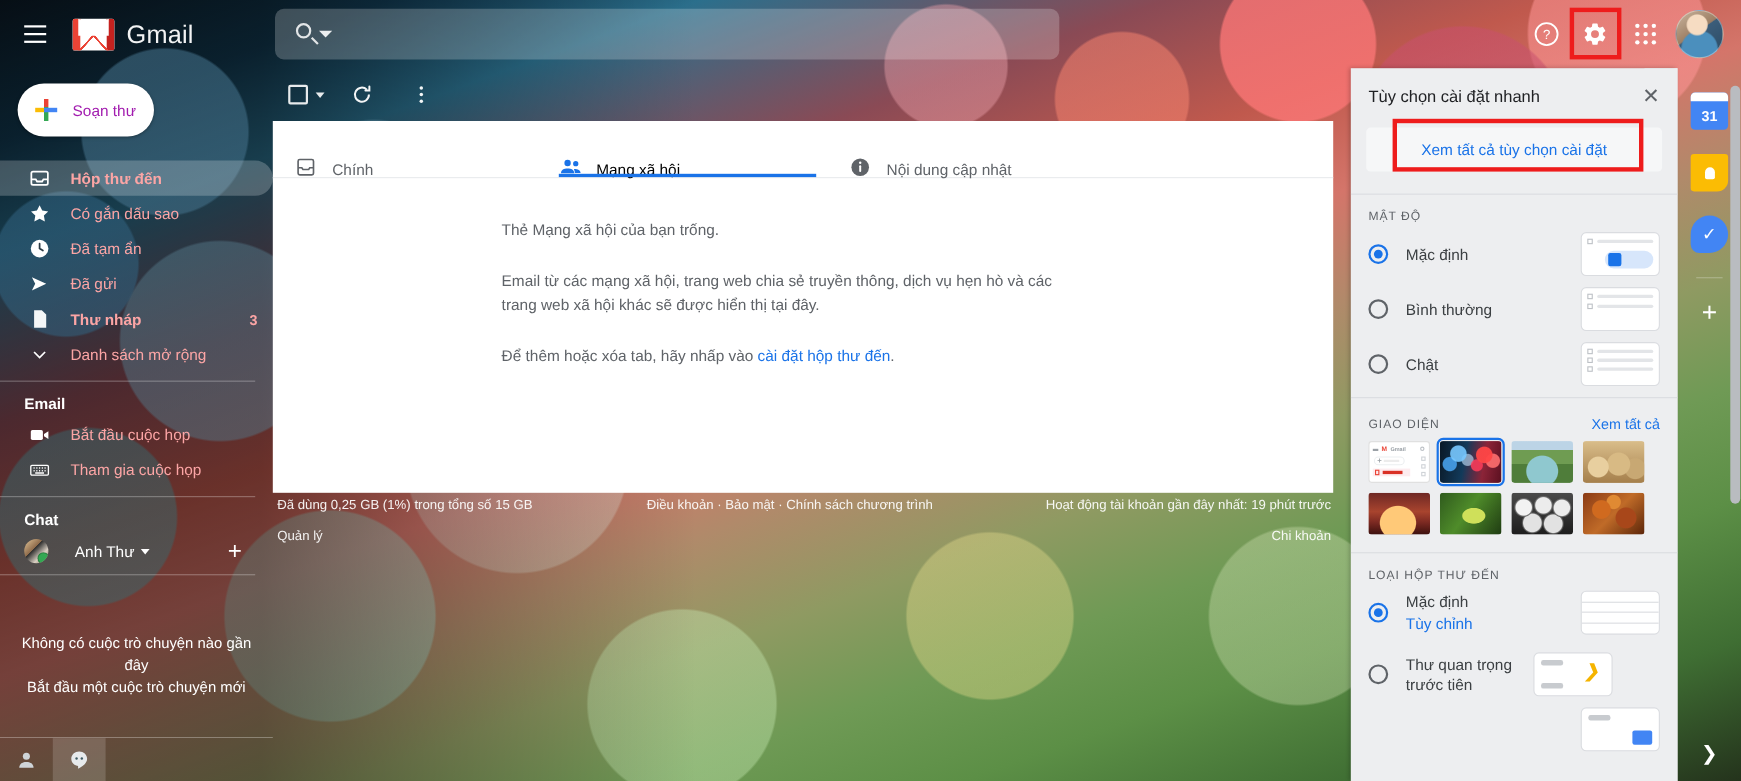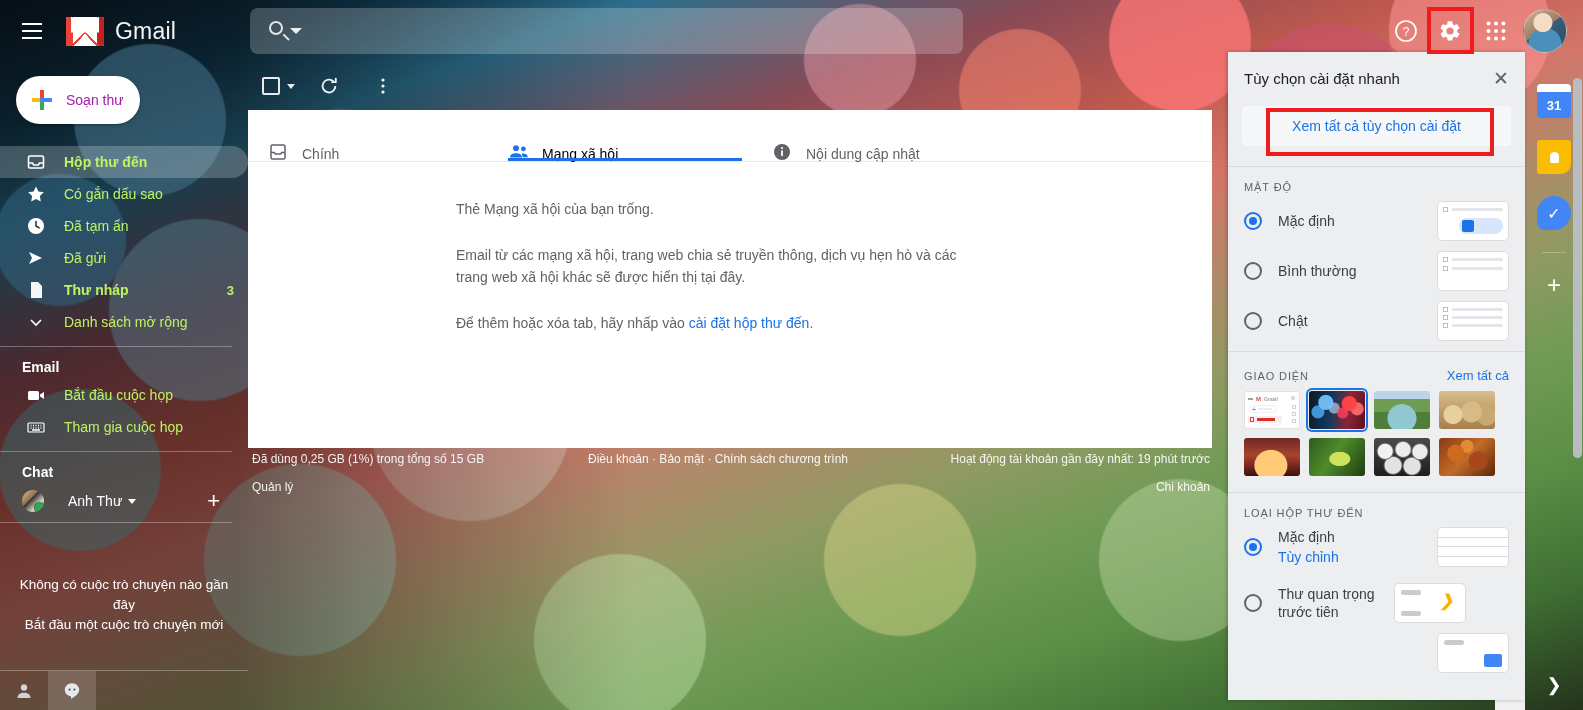--- a/index.html
+++ b/index.html
@@ -140,21 +140,21 @@
   }
   .plus-g::before{content:"";position:absolute;left:8px;top:0;width:4px;height:20px;
     background:linear-gradient(#ea4335 0 35%,#34a853 35% 100%);}
   .plus-g::after{content:"";position:absolute;top:8px;left:0;width:20px;height:4px;
     background:linear-gradient(90deg,#fbbc04 0 40%,#4285f4 40% 100%);}
   #compose span { margin-left:14px; font-size:14px; color:#a21caf; }
 
   .nav-list { margin-top:22px; }
   .nav-item {
     height:32px; display:flex; align-items:center; border-radius:0 16px 16px 0;
-    color:#bef264; font-size:14px; cursor:pointer; padding-right:14px;
+    color:#fca5a5; font-size:14px; cursor:pointer; padding-right:14px;
   }
   .nav-item.active { background:rgba(255,255,255,.22); font-weight:bold; }
   .nav-item .ni { width:20px; height:20px; margin-left:26px; flex:0 0 auto; position:relative; }
   .nav-item .nlabel { margin-left:18px; flex:1; white-space:nowrap; }
   .nav-item .ncount { font-size:13px; }
 
   .sec-label {
     color:#fff; font-size:14px; font-weight:bold; margin:12px 0 4px 22px;
   }
   .rail-divider { height:1px; background:rgba(255,255,255,.3); margin:8px 16px 8px 0; }
@@ -214,21 +214,21 @@
     color:rgba(255,255,255,.92); font-size:12px; z-index:9;
   }
   #footer .fl{ position:absolute; left:4px; top:0; }
   #footer .fc{ position:absolute; left:340px; top:0; text-align:center; }
   #footer .fr{ position:absolute; right:2px; top:0; text-align:right; }
   #footer .l2{ margin-top:14px; }
   #footer a{ color:inherit; text-decoration:none; cursor:pointer; }
 
   
   #qs {
-    position:absolute; right:58px; top:52px; width:297px; height:648px;
+    position:absolute; right:58px; top:62px; width:297px; height:648px;
     background:#edeef0; z-index:25; overflow:hidden;
     box-shadow:-1px 0 4px rgba(0,0,0,.25);
     margin-left:38px;
   }
   #qs-head { height:52px; display:flex; align-items:center; padding:0 10px 0 16px; }
   #qs-title { font-size:15px; color:#202124; flex:1; }
   #qs-close { width:28px;height:28px;display:flex;align-items:center;justify-content:center;
     color:#5f6368; font-size:19px; cursor:pointer; }
   #qs-viewall {
     height:40px; margin:2px 14px 0 14px; background:#f6f7f8; border-radius:4px;

